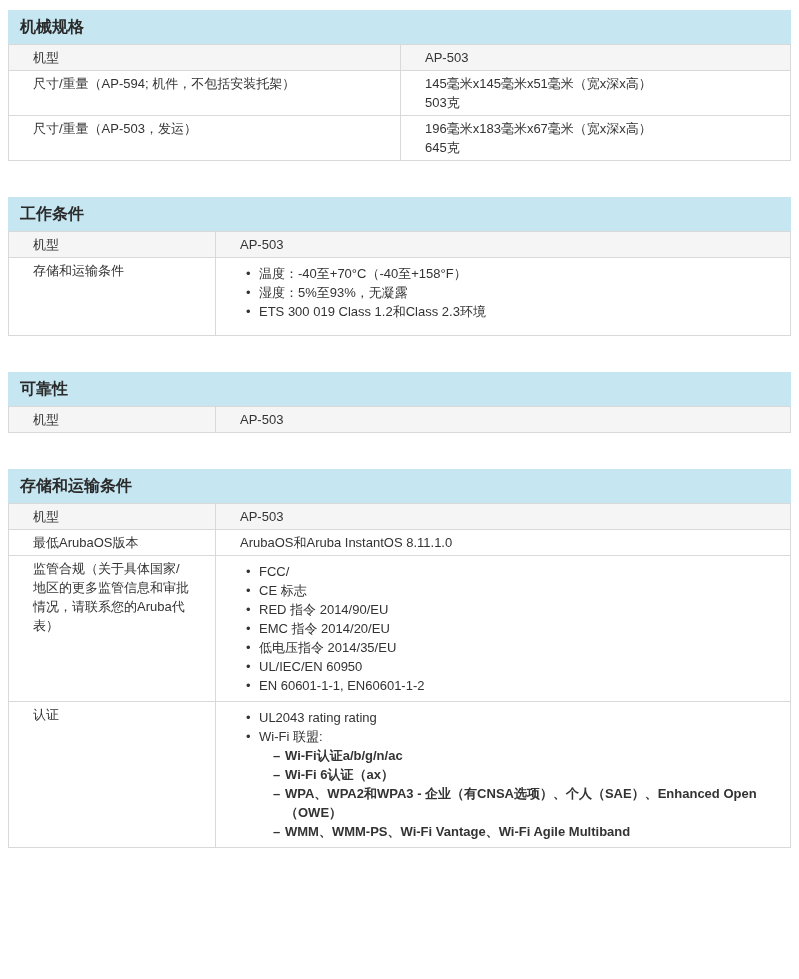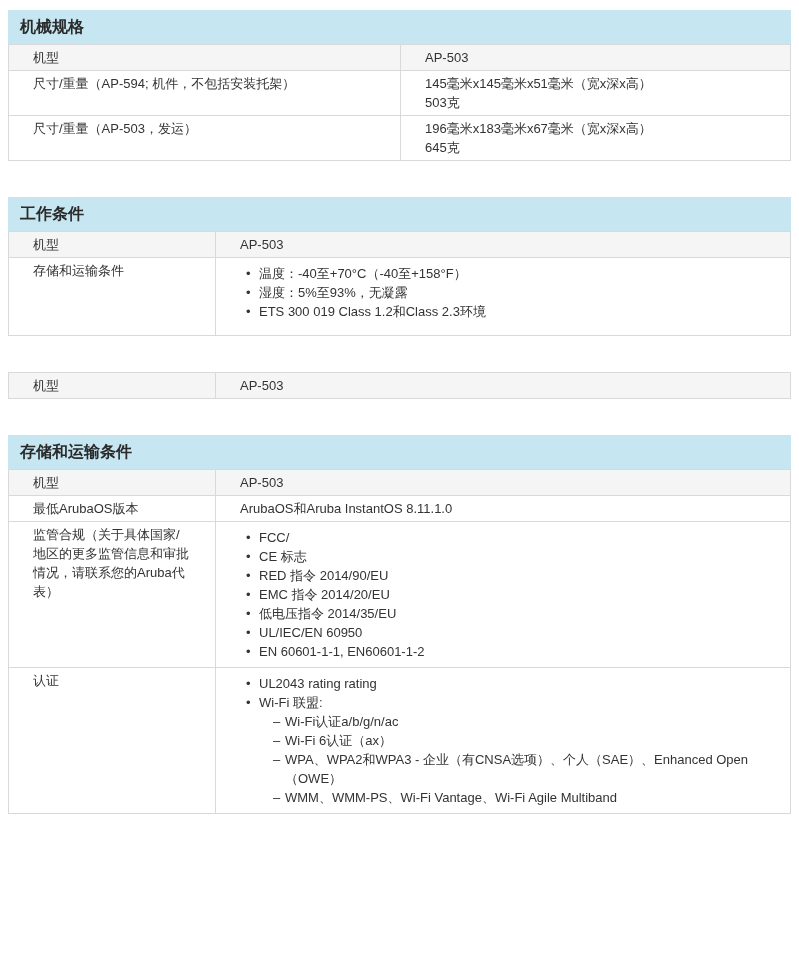--- a/index.html
+++ b/index.html
@@ -58,21 +58,21 @@
   .tbl-1 tr:nth-child(2) td{height:78px;}
   .tbl-1 tr:nth-child(3) td{height:62px;text-decoration:underline;}
   .tbl-3 tr:nth-child(4) td{height:128px;}
   .tbl-3 tr:nth-child(5) td{height:180px;}
   .tbl-3 tr:nth-child(5) td.value ul.bullets{margin-top:14px;}
   
   ul.bullets{list-style:none;margin:3px 0 3px 0;padding:0 0 0 6px;}
   ul.bullets > li{position:relative;padding-left:13px;line-height:19px;}
   ul.bullets > li::before{content:"\2022";position:absolute;left:0;top:0;}
   ul.dashes{list-style:none;margin:0;padding:0 0 0 14px;}
-  ul.dashes > li{position:relative;padding-left:12px;line-height:19px;}
+  ul.dashes > li{position:relative;padding-left:12px;line-height:19px;font-weight:bold;}
   ul.dashes > li::before{content:"\2013";position:absolute;left:0;top:0;}
 </style>
 </head>
 <body>
 
 <div class="doc">
     <section class="spec-section tbl-0">
       <div class="section-title">机械规格</div>
       <table class="spec-table">
         <tbody>
@@ -126,20 +126,21 @@
                 <li><span>温度：-40至+70°C（-40至+158°F）</span></li>
                 <li><span>湿度：5%至93%，无凝露</span></li>
                 <li><span>ETS 300 019 Class 1.2和Class 2.3环境</span></li>
               </ul>
             </td>
           </tr>
         </tbody>
       </table>
     </section>
     <section class="spec-section tbl-2">
+      <div class="section-title">可靠性</div>
       <table class="spec-table">
         <tbody>
           <tr class="spec-row">
             <td class="label">
               <div class="label-text">机型</div>
             </td>
             <td class="value">
               <div class="value-line">AP-503</div>
             </td>
           </tr>

